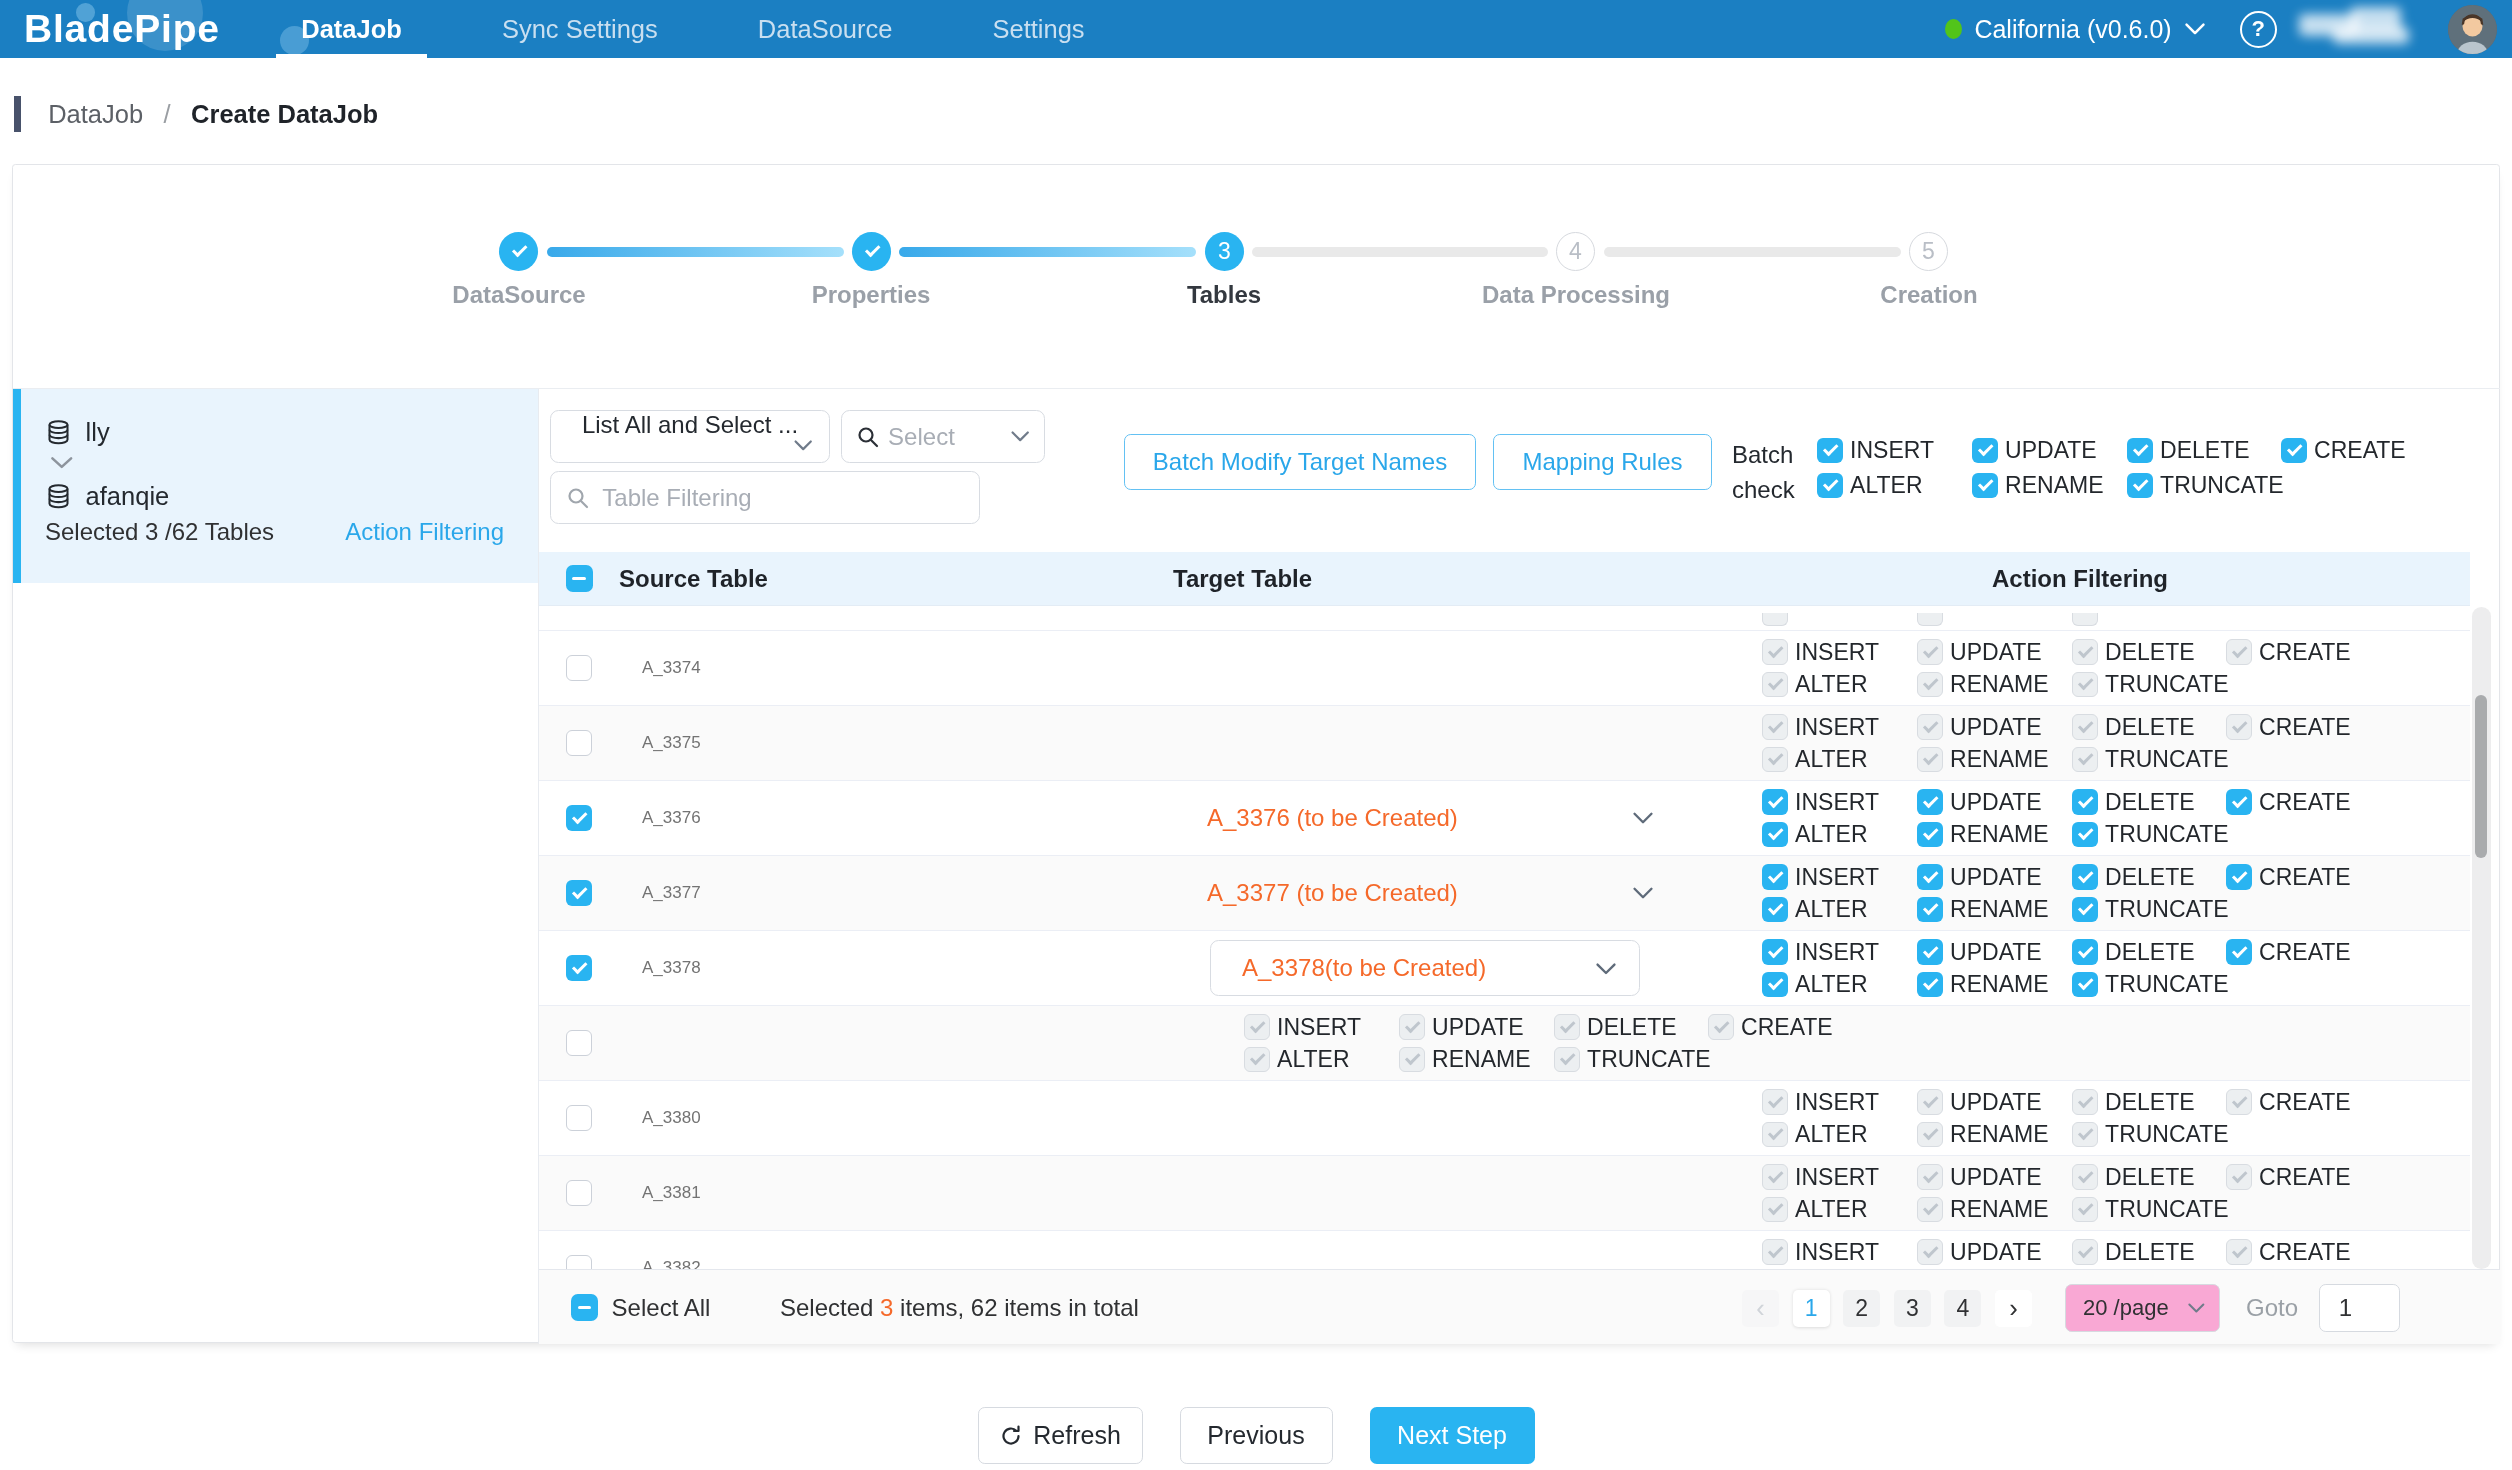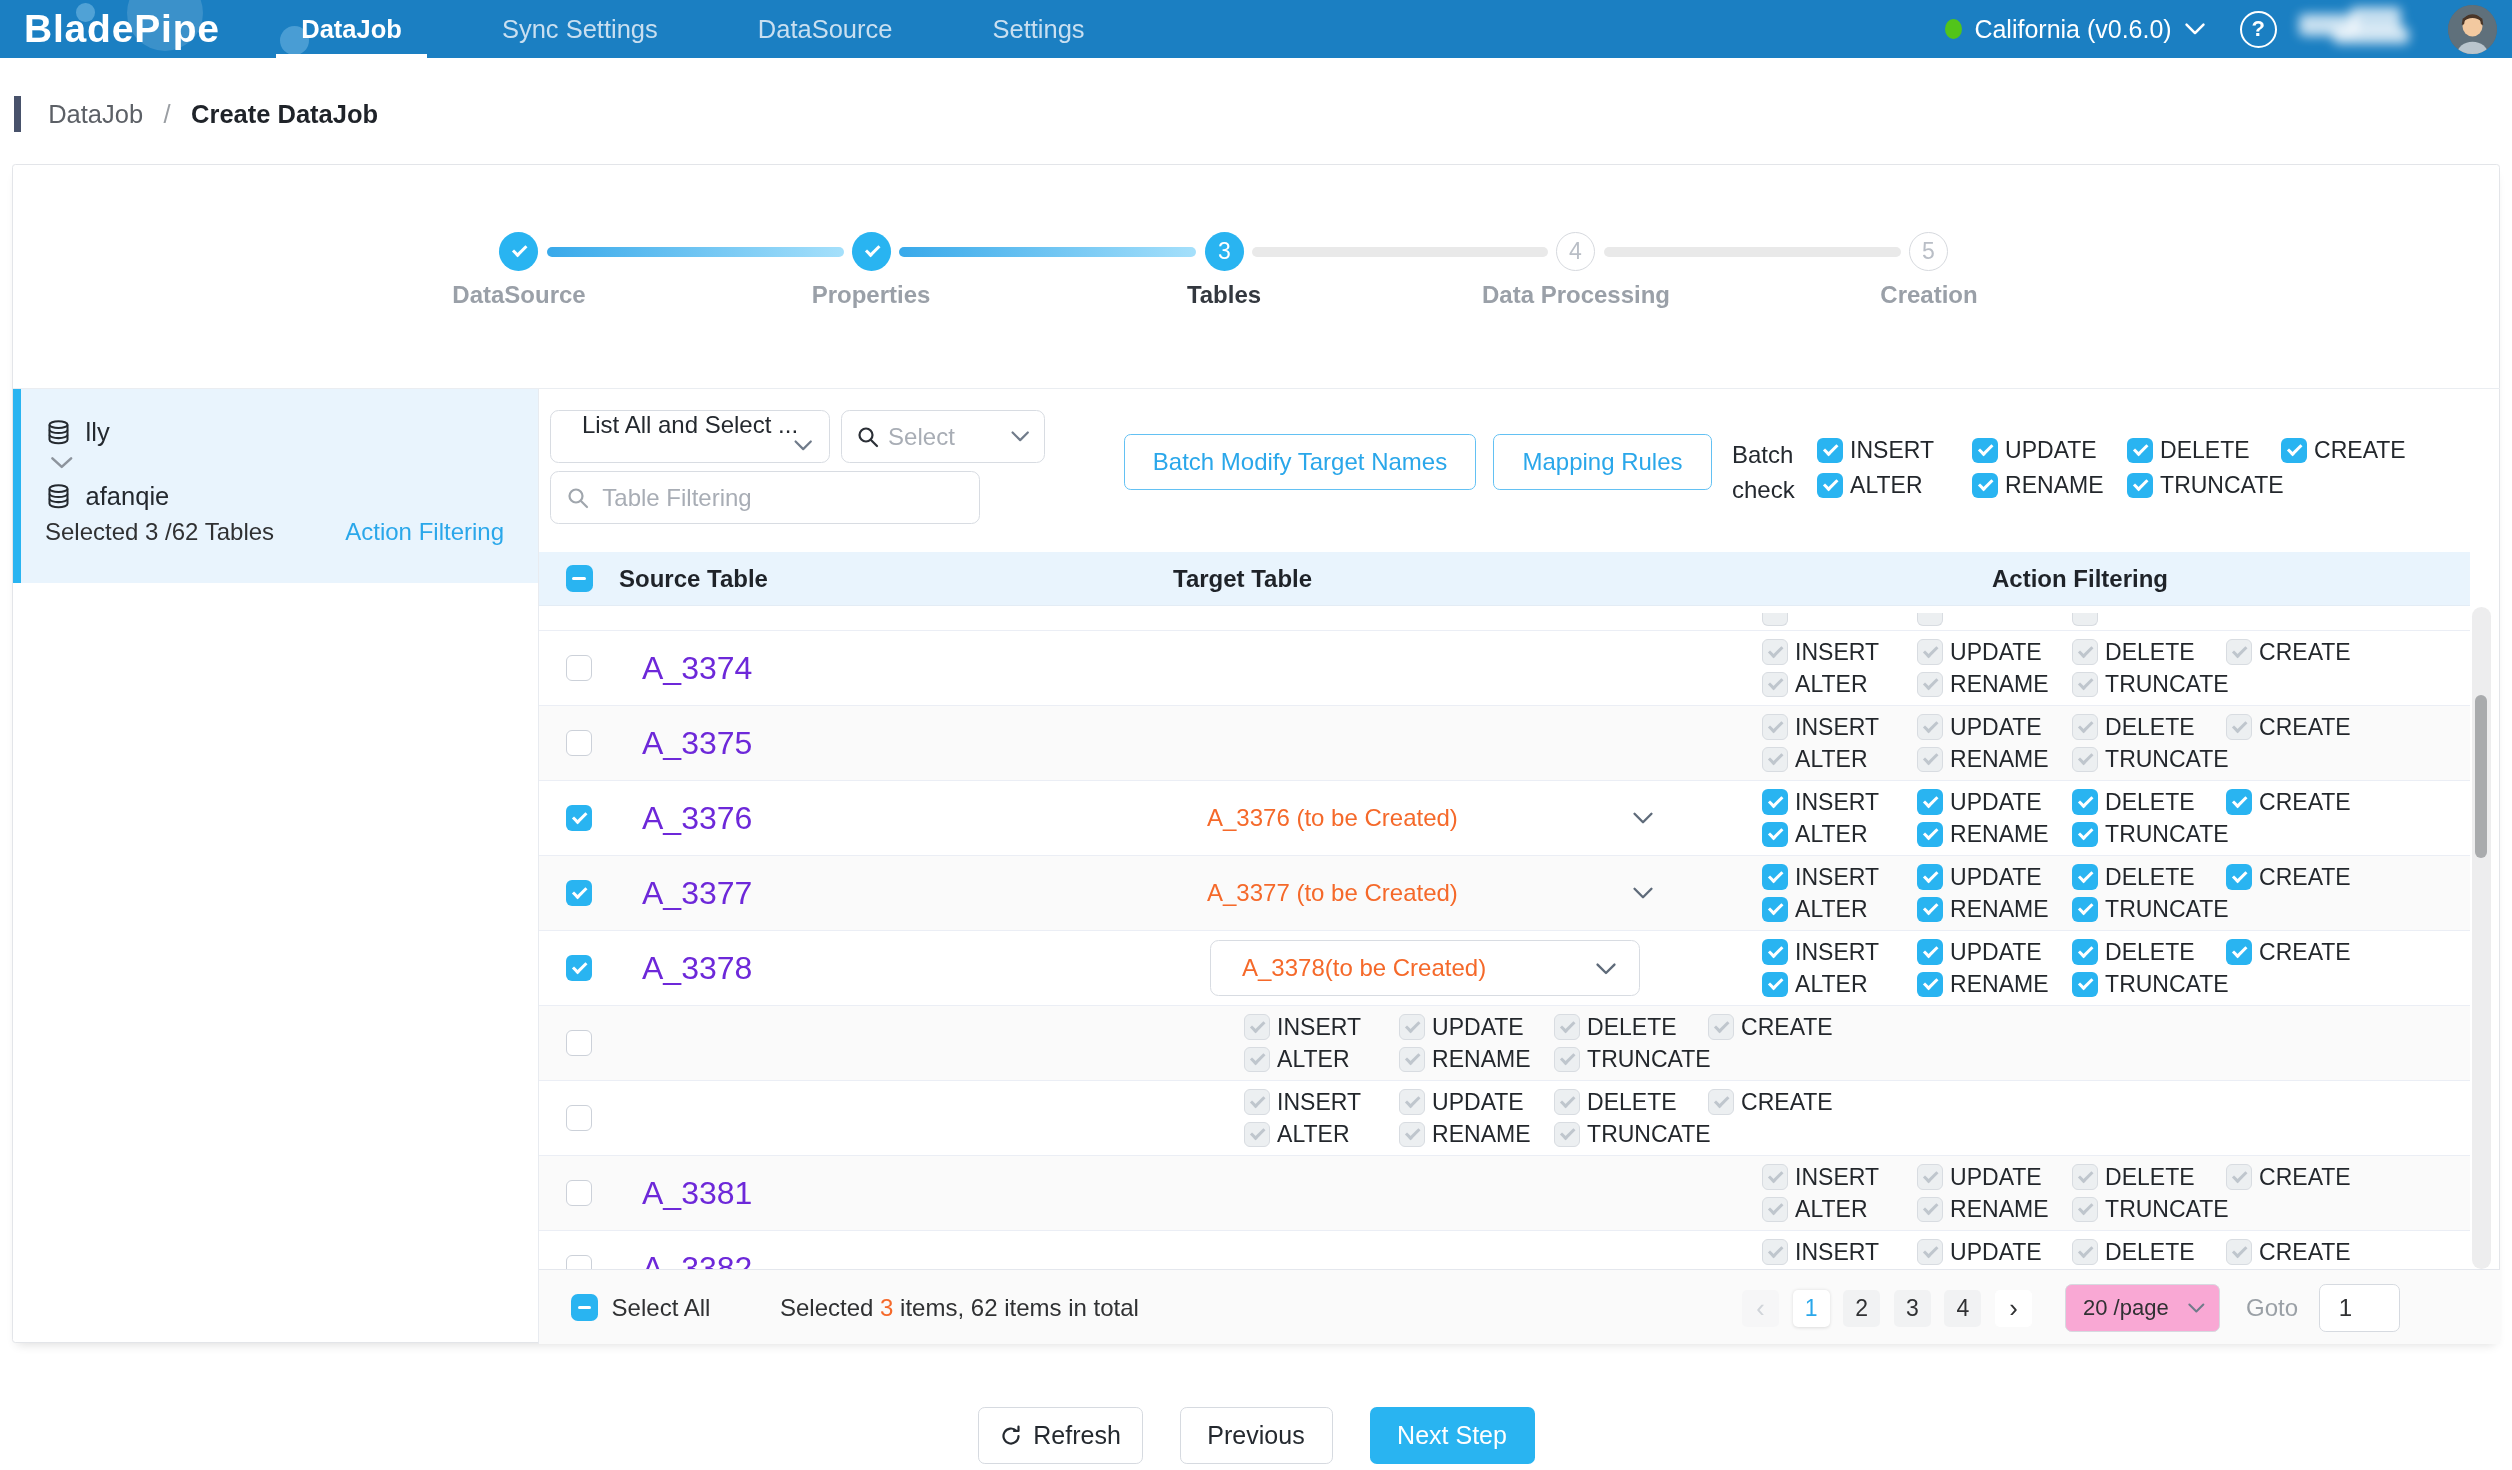--- a/index.html
+++ b/index.html
@@ -103,21 +103,21 @@
   .t-header { position:absolute; left:0; top:163px; width:1931px; height:54px; background:#e9f4fd;
     align-items:center; font-size:24px; font-weight:bold; color:#1f2329; border-bottom:0.8px solid #e3ecf5; }
   .t-header .hc { display:flex; align-items:center; }
   .th-actions { justify-content:center; }
   .c-check { display:flex; justify-content:center; }
   .c-source { padding-left:23px; }
   .t-body { position:absolute; left:0; top:218px; width:1931px; height:662px; overflow:hidden; }
   .t-row { position:relative; height:75px; border-bottom:0.8px solid #ebeef5; background:#fff; align-items:center; }
   .t-row.zebra { background:#fafafa; }
   .sliver-row { position:relative; height:24px; border-bottom:0.8px solid #ebeef5; background:#fff; }
-  .src-label { font-size:32px; color:#6d28d9; }
+  .src-label { font-size:17px; color:#737373; }
   .cell-target { position:relative; height:100%; }
   .tgt-text { position:absolute; left:34px; top:50%; transform:translateY(-50%); font-size:24px; color:#f5692a; }
   .tgt-chev { position:absolute; left:459px; top:50%; transform:translateY(-50%); }
   .tgt-select { position:absolute; left:37px; top:9.3px; width:430px; height:56px; border:0.8px solid #d8dce2; border-radius:8.5px;
     background:#fff; display:flex; align-items:center; padding:0 22px 0 31px; cursor:pointer; }
   .tgt-select .txt { font-size:24px; color:#f5692a; }
   .cell-actions { position:relative; height:100%; }
   .act-item { position:absolute; display:flex; align-items:center; gap:7.6px; font-size:23px; color:#23272c; }
   .sliver-cb { position:absolute; bottom:4.2px; width:25.5px; height:12.7px; background:#eceff1; border:0.8px solid #d8dce1; border-top:none;
     border-radius:0 0 6px 6px; }
@@ -693,20 +693,21 @@
                   <i class="tick gray"></i>
                 </span>
                 <span>TRUNCATE</span>
               </div>
             </div>
           </div>
           <div class="t-row grid-cols">
             <div class="c-check">
               <span class="cb off"></span>
             </div>
+            <div class="c-source"><span class="src-label">A_3380</span></div>
             <div class="cell-target"></div>
             <div class="cell-actions">
               <div class="act-item" style="left: 71px; top: 7.6px;">
                 <span class="cb dis">
                   <i class="tick gray"></i>
                 </span>
                 <span>INSERT</span>
               </div>
               <div class="act-item" style="left: 226px; top: 7.6px;">
                 <span class="cb dis">

